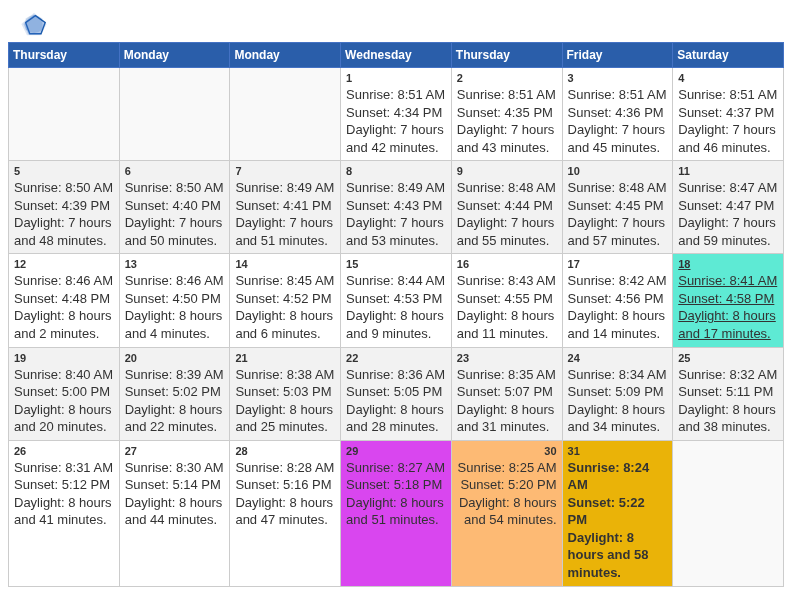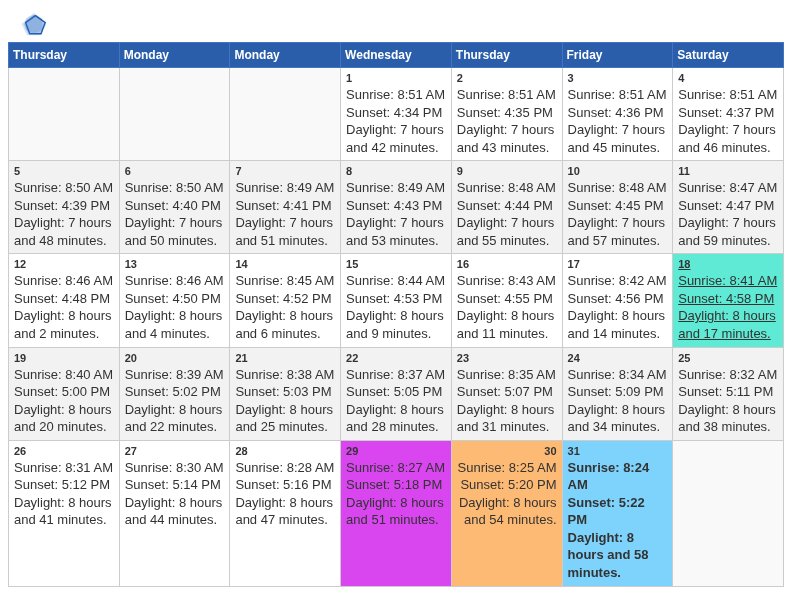--- a/index.html
+++ b/index.html
@@ -262,21 +262,21 @@
 Daylight: 8 hours and 22 minutes.</div>
           </td>
           <td style="background: rgb(242, 242, 242);">
             <span class="day-num">21</span>
             <div class="day-info" style="white-space: pre-line;">Sunrise: 8:38 AM
 Sunset: 5:03 PM
 Daylight: 8 hours and 25 minutes.</div>
           </td>
           <td style="background: rgb(242, 242, 242);">
             <span class="day-num">22</span>
-            <div class="day-info" style="white-space: pre-line;">Sunrise: 8:37 AM
+            <div class="day-info" style="white-space: pre-line;">Sunrise: 8:36 AM
 Sunset: 5:05 PM
 Daylight: 8 hours and 28 minutes.</div>
           </td>
           <td style="background: rgb(242, 242, 242);">
             <span class="day-num">23</span>
             <div class="day-info" style="white-space: pre-line;">Sunrise: 8:35 AM
 Sunset: 5:07 PM
 Daylight: 8 hours and 31 minutes.</div>
           </td>
           <td style="background: rgb(242, 242, 242);">
@@ -316,21 +316,21 @@
             <div class="day-info" style="white-space: pre-line;">Sunrise: 8:27 AM
 Sunset: 5:18 PM
 Daylight: 8 hours and 51 minutes.</div>
           </td>
           <td style="background: #fdba74; text-align: right;">
             <span class="day-num">30</span>
             <div class="day-info" style="white-space: pre-line;">Sunrise: 8:25 AM
 Sunset: 5:20 PM
 Daylight: 8 hours and 54 minutes.</div>
           </td>
-          <td style="background: #7dd3fc;">
+          <td style="background: #eab308;">
             <span class="day-num">31</span>
             <div class="day-info" style="white-space: pre-line; font-weight: bold;">Sunrise: 8:24 AM
 Sunset: 5:22 PM
 Daylight: 8 hours and 58 minutes.</div>
           </td>
           <td class="empty" style="background: rgb(250, 250, 250);"></td>
         </tr>
       </tbody>
   </table>
 </div>

